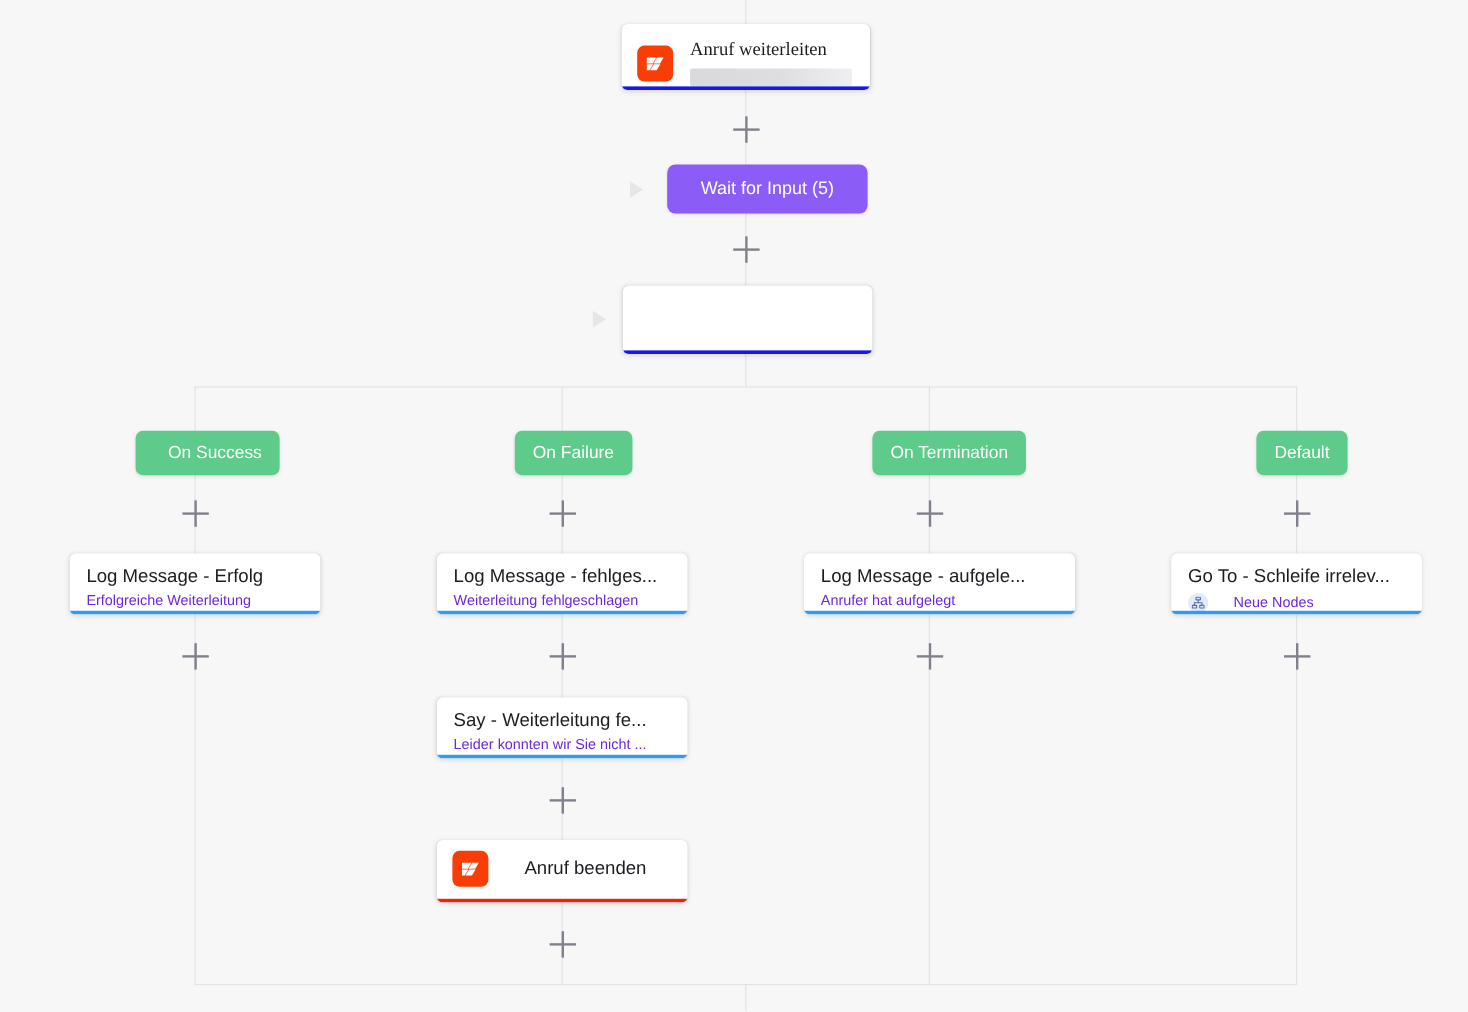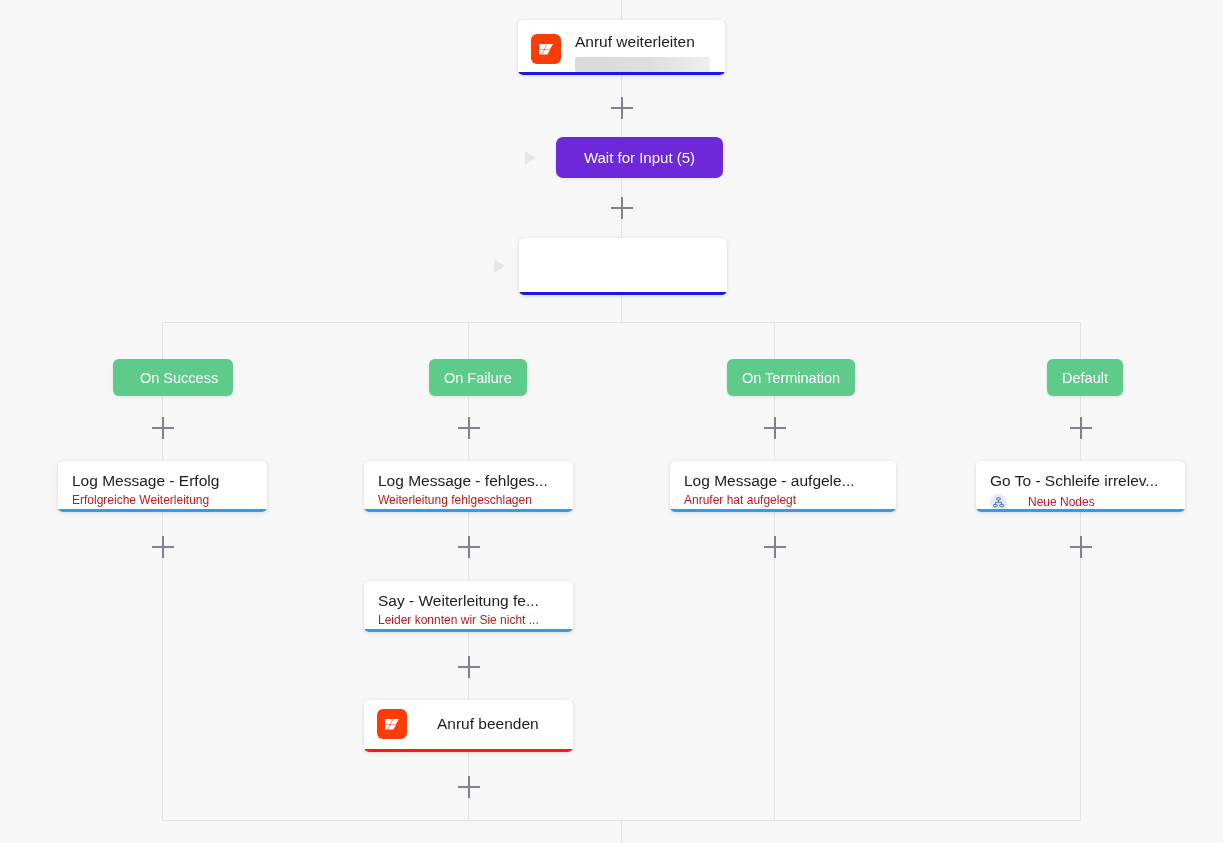--- a/index.html
+++ b/index.html
@@ -99,21 +99,21 @@
   .node-icon svg { display: block; }
 
   .node-title {
     font-size: 15.5px;
     color: #1c1c22;
     line-height: 1.25;
     white-space: nowrap;
   }
   .node-sub {
     font-size: 12px;
-    color: #b91c1c;
+    color: #6d28d9;
     line-height: 1.3;
     margin-top: 3px;
     white-space: nowrap;
   }
 
   .skeleton-bar {
     margin-top: 6px;
     height: 15px;
     width: 135px;
     border-radius: 2px;
@@ -149,21 +149,21 @@
     color: #ffffff;
     display: flex;
     align-items: center;
     justify-content: center;
     font-size: 15px;
     cursor: pointer;
     z-index: 10;
     box-shadow: 0 1px 3px rgba(30,30,40,0.10);
   }
   .pill-wait {
-    background: #6d28d9;
+    background: #8b5cf6;
     height: 41px;
     padding: 0 18px;
   }
   .pill-branch {
     background: #5ecb8a;
     height: 37px;
     padding: 0 15px;
     font-size: 14.5px;
     border-radius: 6px;
   }
@@ -204,21 +204,21 @@
   <div class="plus" style="left:764px;  top:536px;"></div>
   <div class="plus" style="left:1070px; top:536px;"></div>
 
   <div class="plus" style="left:458px;  top:656px;"></div>
   <div class="plus" style="left:458px;  top:776px;"></div>
 
   <div class="play-tri" style="left:525px; top:151px;"></div>
   <div class="play-tri" style="left:494px; top:259px;"></div>
 
   <div class="card" style="left:518px; top:20px; width:207px; height:55px;">
-    <div class="card-inner" style="align-items:flex-start; padding-top:12px;">
+    <div class="card-inner" style="align-items:center; padding-top:12px;font-family:Liberation Serif, serif;">
       <div class="node-icon" style="margin-top:2px;">
         <svg width="30" height="30" viewBox="0 0 30 30">
           <path d="M8 10 L16 10 L13 15 L8 15 Z" fill="#ffffff"></path>
           <path d="M16.5 10 L22 10 L19 15 L13.6 15 Z" fill="#ffffff"></path>
           <path d="M8 15.6 L13.3 15.6 L10.3 20.6 L8 20.6 Z" fill="#ffffff"></path>
           <path d="M13.9 15.6 L19.3 15.6 L16.3 20.6 L10.9 20.6 Z" fill="#ffffff"></path>
         </svg>
       </div>
       <div style="min-width:0;">
         <div class="node-title">Anruf weiterleiten</div>

